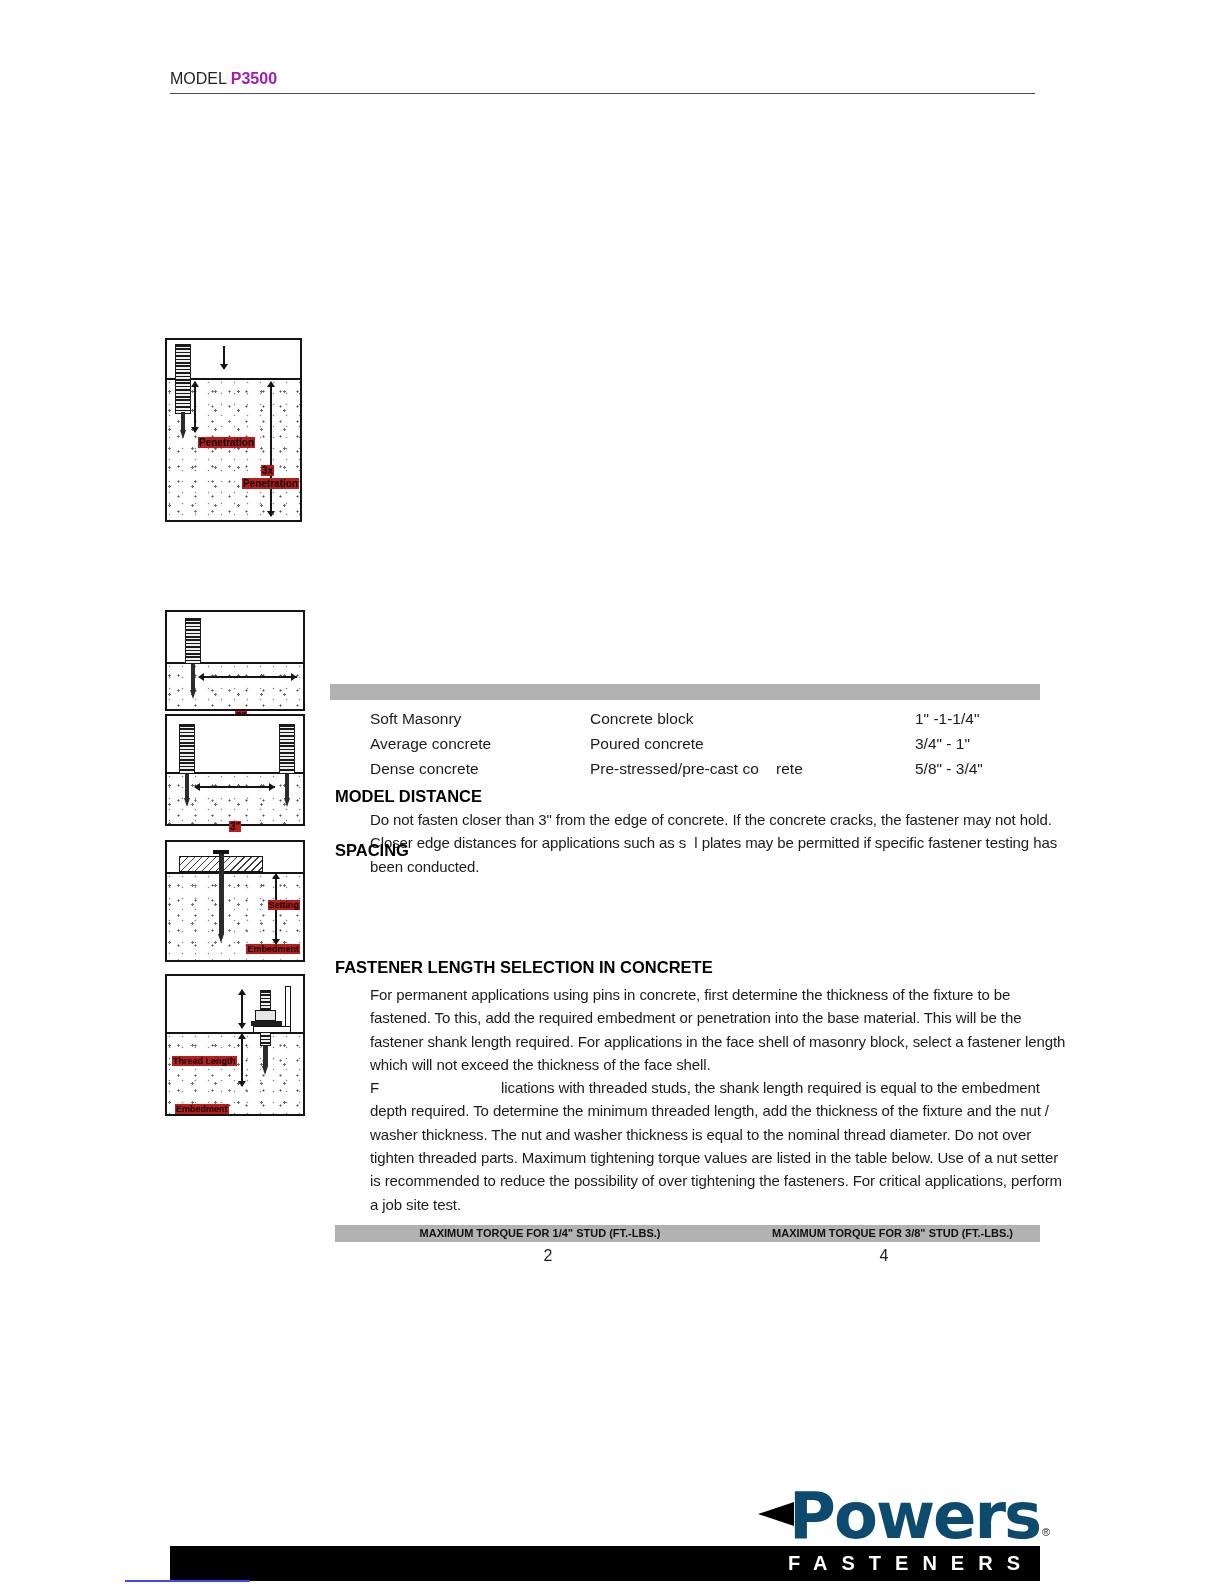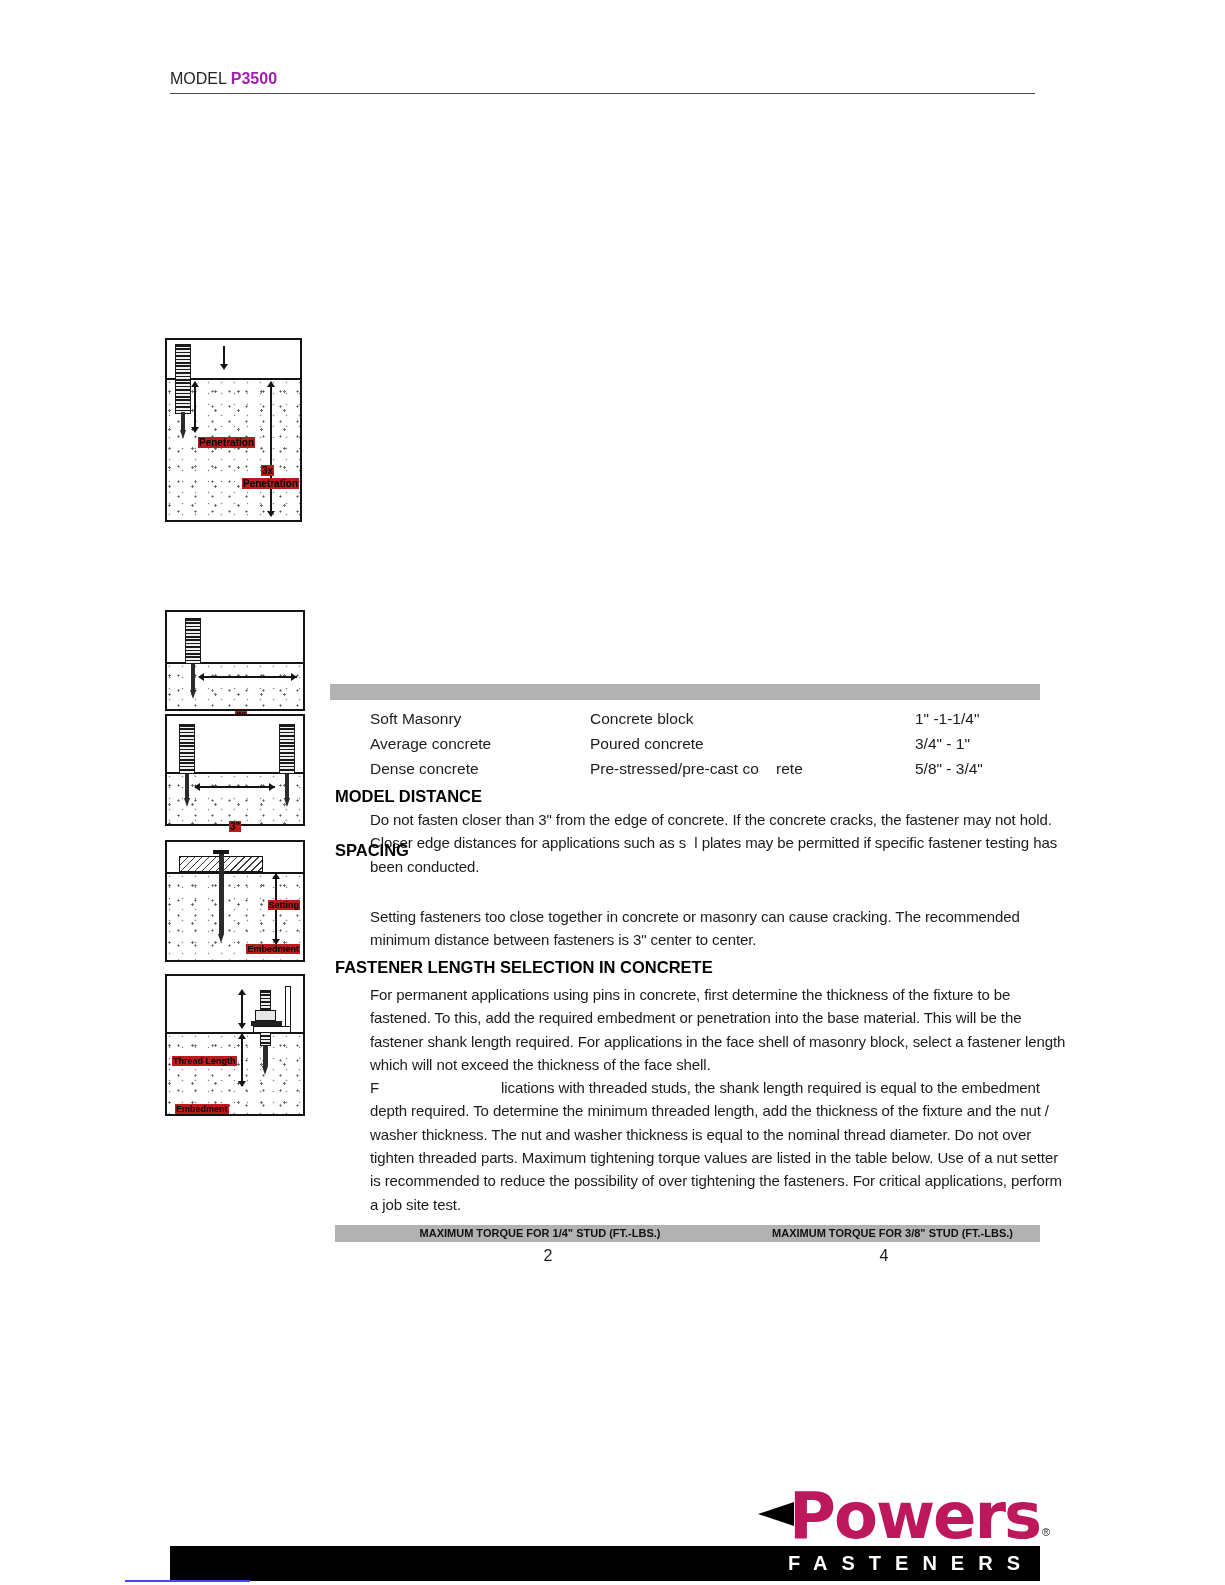--- a/index.html
+++ b/index.html
@@ -53,21 +53,21 @@
   .para p { margin:0; }
   .torque-h { position:absolute; top:0; height:17px; line-height:17px; text-align:center;
               font-size:11px; font-weight:bold; color:#111; }
   .torque-val { position:absolute; width:60px; text-align:center; font-size:16px; }
 
   
   .logo { position:absolute; left:758px; top:1484px; display:flex; align-items:flex-start; }
   .logo-arrow { width:0; height:0; border-top:12px solid transparent; border-bottom:12px solid transparent;
                 border-right:36px solid #000; margin-top:18px; margin-right:-5px; }
   .logo-text { font-size:64px; font-weight:bold; letter-spacing:-2px; line-height:64px;
-               font-family:"DejaVu Sans", sans-serif; color:#be185d; }
+               font-family:"DejaVu Sans", sans-serif; color:#0c4a6e; }
   .logo-reg { font-size:11px; margin-top:42px; margin-left:2px; }
   .fasteners-bar { position:absolute; left:170px; top:1546px; width:870px; height:35px; background:#000;
                    display:flex; align-items:center; justify-content:flex-end; padding-right:6px; box-sizing:border-box; }
   .fasteners-text { color:#fff; font-weight:bold; font-size:20px; letter-spacing:14px;
                     font-family:"Liberation Sans", sans-serif; }
   .bottom-link { position:absolute; left:125px; top:1580px; width:125px; height:2px; background:#4446ff; }
 </style>
 </head>
 <body>
 
@@ -175,21 +175,20 @@
       <div class="mat-col1">Dense concrete</div>
       <div class="mat-col2">Pre-stressed/pre-cast co&nbsp;&nbsp;&nbsp;&nbsp;rete</div>
       <div class="mat-col3">5/8" - 3/4"</div>
     </div>
   </div>
 
   <div class="h1" style="left:335px;top:787px">MODEL DISTANCE</div>
   <div class="para" style="left:370px;top:808px">Do not fasten closer than 3" from the edge of concrete. If the concrete cracks, the fastener may not hold. Closer edge distances for applications such as s&nbsp;&nbsp;l plates may be permitted if specific fastener testing has been conducted.</div>
 
   <div class="h1" style="left:335px;top:841px">SPACING</div>
-  <div class="para" style="left:370px;top:905px">Setting fasteners too close together in concrete or masonry can cause cracking. The recommended minimum distance between fasteners is 3" center to center.</div>
 
   <div class="h1" style="left:335px;top:958px">FASTENER LENGTH SELECTION IN CONCRETE</div>
   <div class="para" style="left:370px;top:983px">
     <p>For permanent applications using pins in concrete, first determine the thickness of the fixture to be fastened. To this, add the required embedment or penetration into the base material. This will be the fastener shank length required. For applications in the face shell of masonry block, select a fastener length which will not exceed the thickness of the face shell.</p>
     <p>F&nbsp;&nbsp;&nbsp;&nbsp;&nbsp;&nbsp;&nbsp;&nbsp;&nbsp;&nbsp;&nbsp;&nbsp;&nbsp;&nbsp;&nbsp;&nbsp;&nbsp;&nbsp;&nbsp;&nbsp;&nbsp;&nbsp;&nbsp;&nbsp;&nbsp;&nbsp;&nbsp;&nbsp;&nbsp;&nbsp;lications with threaded studs, the shank length required is equal to the embedment depth required. To determine the minimum threaded length, add the thickness of the fixture and the nut / washer thickness. The nut and washer thickness is equal to the nominal thread diameter. Do not over tighten threaded parts. Maximum tightening torque values are listed in the table below. Use of a nut setter is recommended to reduce the possibility of over tightening the fasteners. For critical applications, perform a job site test.</p>
   </div>
 
   <div class="graybar" style="left:335px;top:1225px;width:705px;height:17px">
     <div class="torque-h" style="left:0;width:410px">MAXIMUM TORQUE FOR 1/4" STUD (FT.-LBS.)</div>
     <div class="torque-h" style="left:410px;width:295px">MAXIMUM TORQUE FOR 3/8" STUD (FT.-LBS.)</div>

